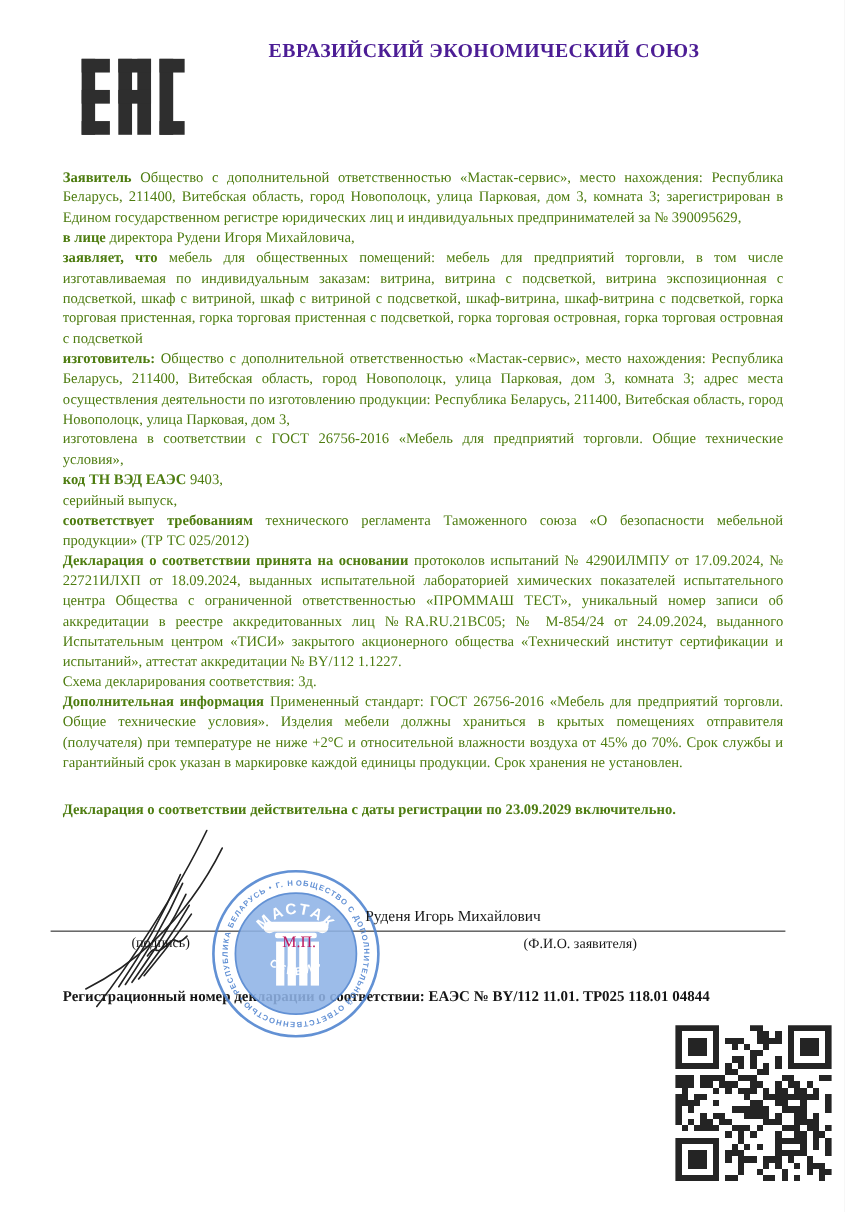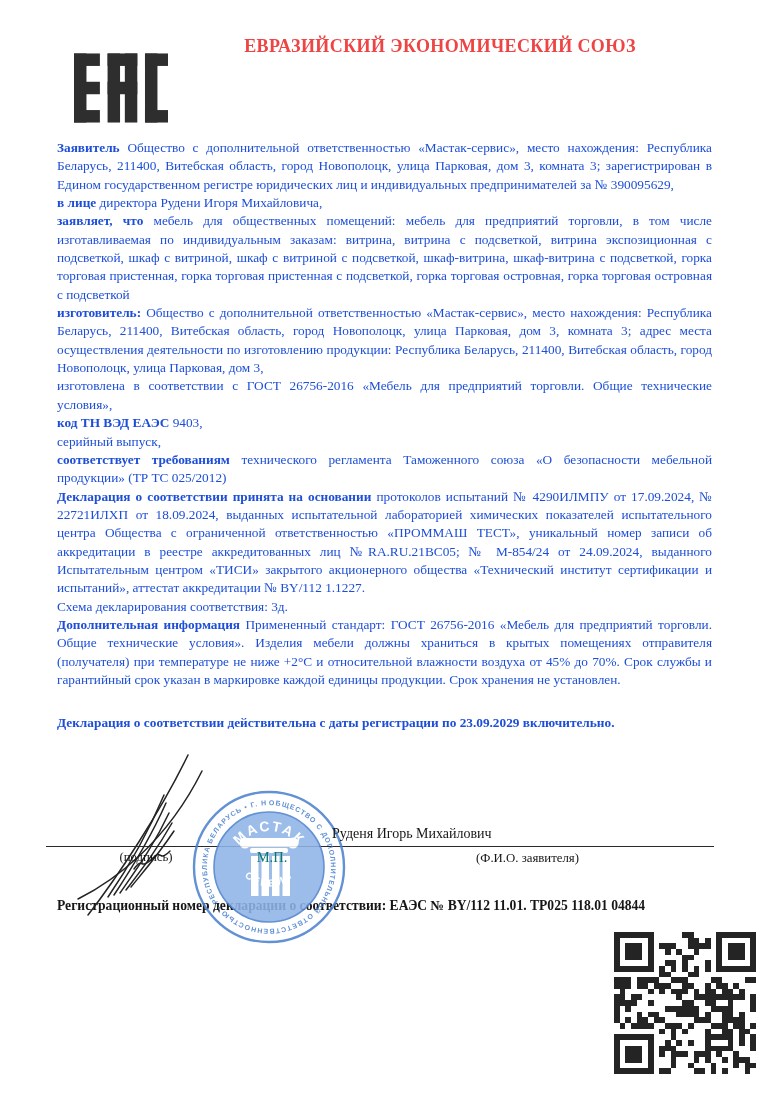--- a/index.html
+++ b/index.html
@@ -7,26 +7,26 @@
     position:relative; width:768px; height:1102px; margin:0 auto;
     background:#ffffff; overflow:hidden;
     font-family:"Liberation Serif", serif; color:#161616;
   }
   
   .eac{position:absolute; left:74px; top:52px;}
   
   .title{
     position:absolute; left:160px; top:33px; width:560px;
     text-align:center; font-weight:bold; font-size:18px; line-height:27px;
-    letter-spacing:.4px; color:#ef4444;
+    letter-spacing:.4px; color:#4c1d95;
   }
   
   .body{
-    position:absolute; left:57px; top:139px; width:655px;
-    font-size:13.3px; line-height:18.35px; color:#1d4ed8;
+    position:absolute; left:57px; top:152px; width:655px;
+    font-size:13.3px; line-height:18.35px; color:#4d7c0f;
   }
   .body p{margin:0;}
   .body p.j{text-align:justify; text-align-last:left;}
   .body p.b{font-weight:bold;}
   .body p.gap{margin-top:25px;}
   
   .sigline{
     position:absolute; left:46px; top:846px; width:668px; height:0;
     border-top:1.5px solid #2a2a2a; z-index:1;
   }
@@ -37,21 +37,21 @@
   .fio-name{
     position:absolute; left:332px; top:826px; width:375px; text-align:left;
     font-size:14px; z-index:4;
   }
   .fio-label{
     position:absolute; left:340px; top:851px; width:375px; text-align:center;
     font-size:12.8px; z-index:4;
   }
   .mp{
     position:absolute; left:240px; top:849px; width:64px; text-align:center;
-    font-size:14.5px; color:#0f766e; z-index:5;
+    font-size:14.5px; color:#be185d; z-index:5;
   }
   .stamp{position:absolute; left:189px; top:787px; z-index:2; opacity:.88;}
   .scribble{position:absolute; left:74px; top:747px; z-index:3;}
   
   .footer{
     position:absolute; left:57px; top:896px; width:670px;
     font-size:13.6px; line-height:19.2px;
   }
   .footer .lbl{font-weight:bold;}
   .footer .val-b{font-weight:bold;}

